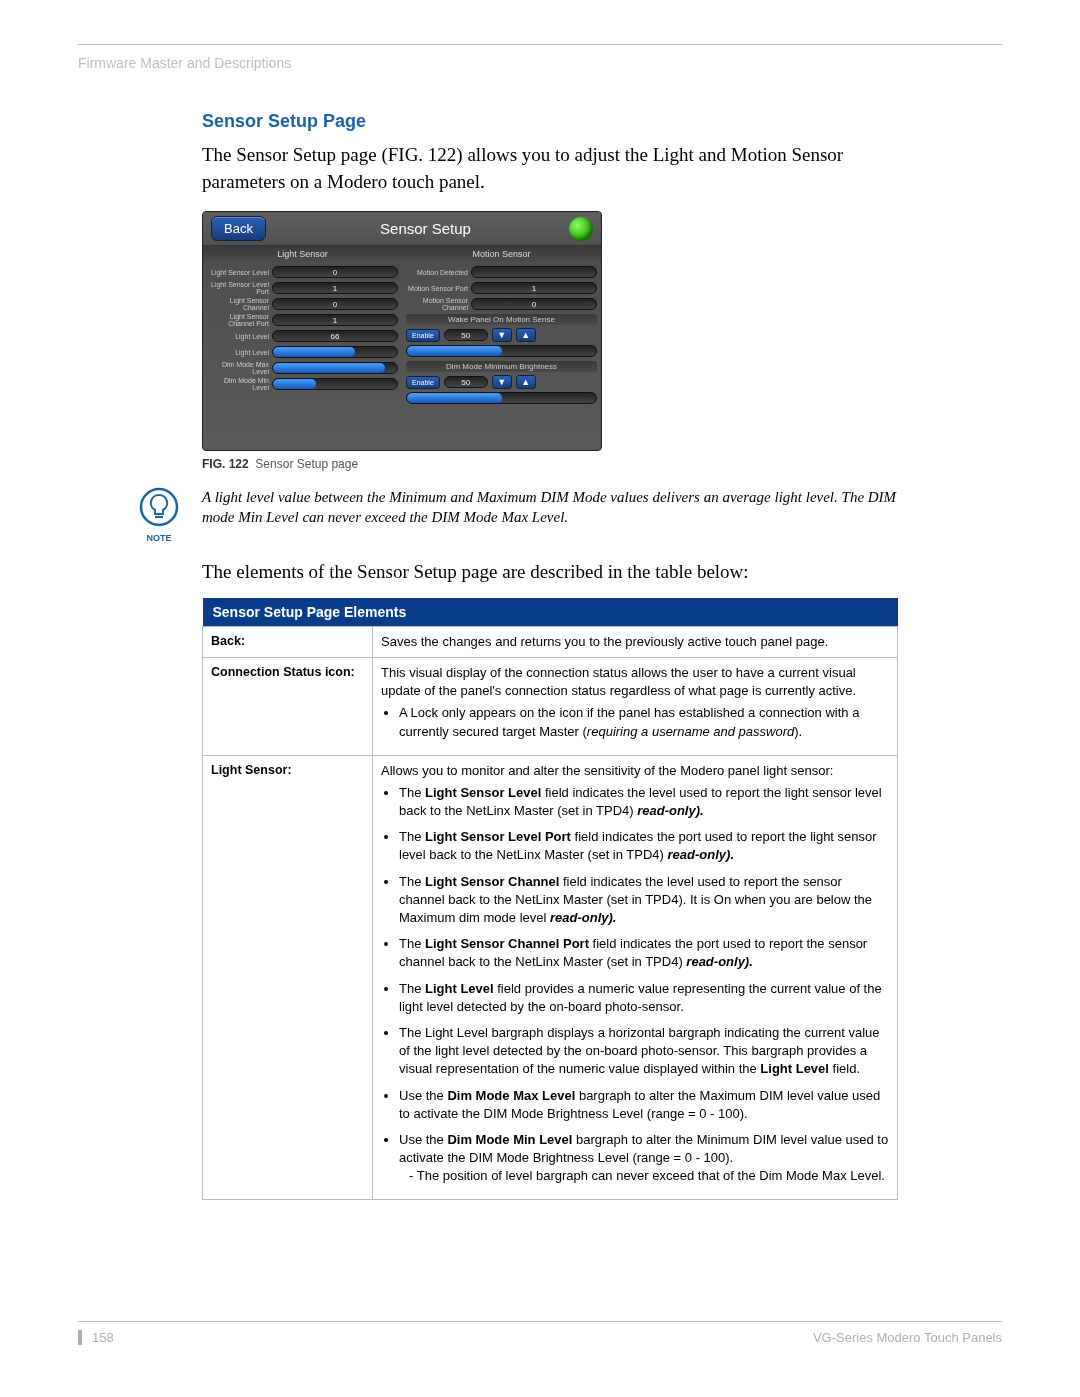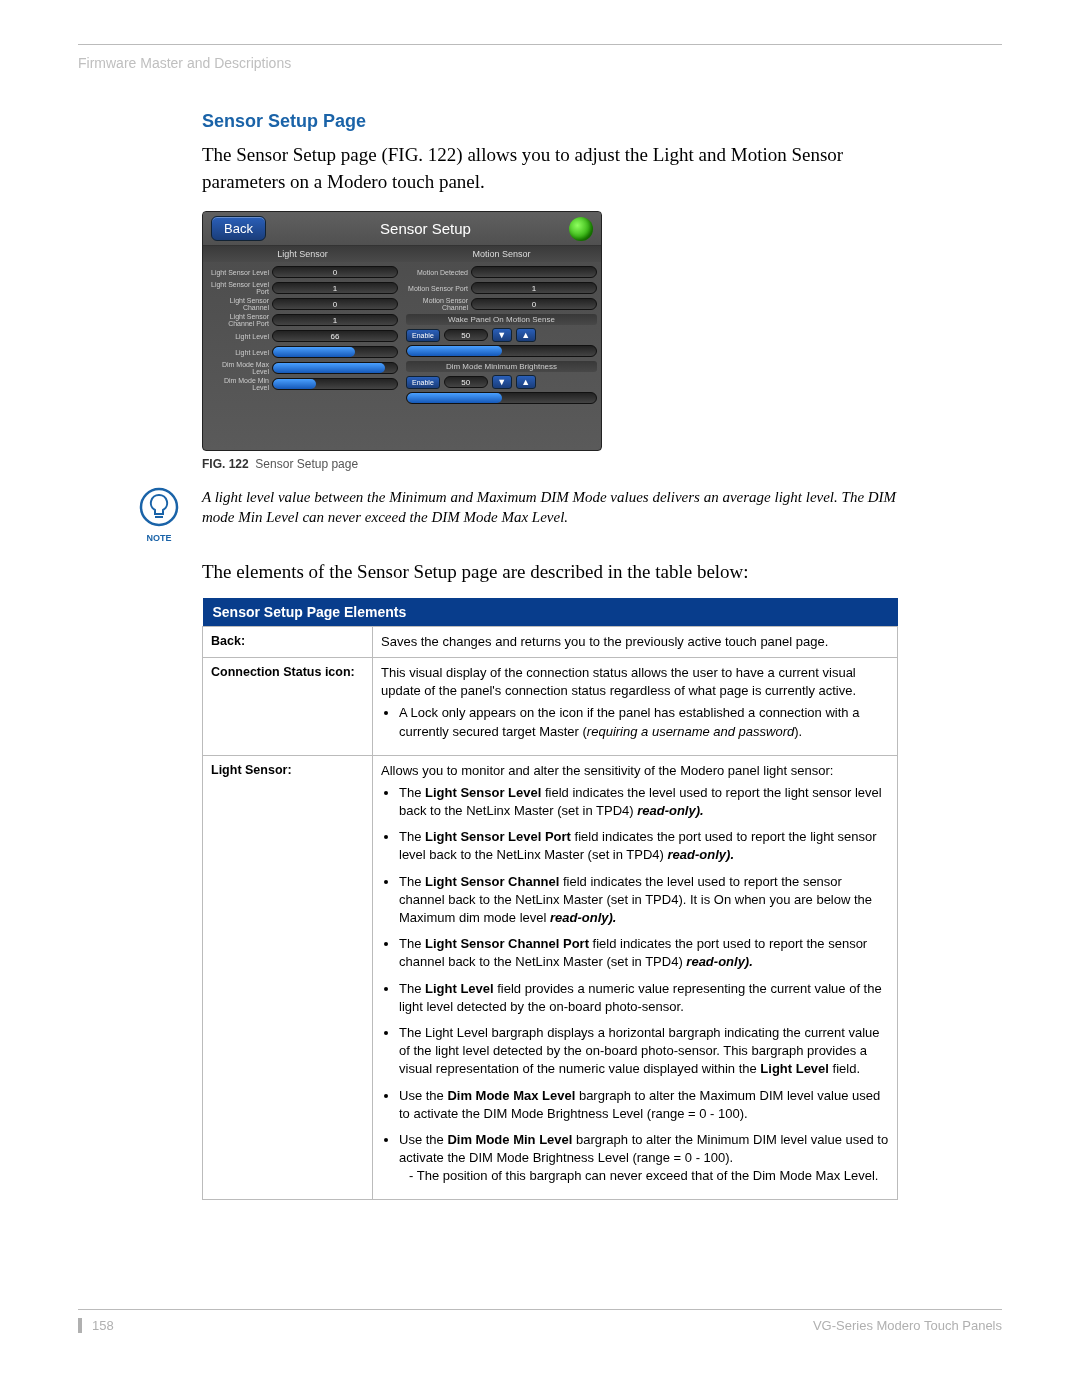--- a/index.html
+++ b/index.html
@@ -197,21 +197,21 @@
   table.elements ul {
     list-style: disc;
     padding-left: 18px;
     margin-top: 4px;
   }
   table.elements ul li { margin-bottom: 8px; }
   table.elements .sub { padding-left: 10px; display:block; }
 
   .footer {
     position: absolute;
-    left: 78px; right: 78px; bottom: 64px;
+    left: 78px; right: 78px; bottom: 52px;
     border-top: 1px solid #bbb;
     padding-top: 8px;
     font-family: Arial, sans-serif;
     color: #b0b0b0;
     font-size: 13px;
     display: flex;
     justify-content: space-between;
   }
   .footer .left-bar {
     border-left: 4px solid #b0b0b0;
@@ -385,21 +385,21 @@
           <span>Allows you to monitor and alter the sensitivity of the Modero panel light sensor:</span>
           <ul>
             <li><span>The </span><b>Light Sensor Level</b><span> field indicates the level used to report the light sensor level back to the NetLinx Master (set in TPD4) </span><b><i>read-only).</i></b></li>
             <li><span>The </span><b>Light Sensor Level Port</b><span> field indicates the port used to report the light sensor level back to the NetLinx Master (set in TPD4) </span><b><i>read-only).</i></b></li>
             <li><span>The </span><b>Light Sensor Channel</b><span> field indicates the level used to report the sensor channel back to the NetLinx Master (set in TPD4). It is On when you are below the Maximum dim mode level </span><b><i>read-only).</i></b></li>
             <li><span>The </span><b>Light Sensor Channel Port</b><span> field indicates the port used to report the sensor channel back to the NetLinx Master (set in TPD4) </span><b><i>read-only).</i></b></li>
             <li><span>The </span><b>Light Level</b><span> field provides a numeric value representing the current value of the light level detected by the on-board photo-sensor.</span></li>
             <li><span>The Light Level bargraph displays a horizontal bargraph indicating the current value of the light level detected by the on-board photo-sensor. This bargraph provides a visual representation of the numeric value displayed within the </span><b>Light Level</b><span> field.</span></li>
             <li><span>Use the </span><b>Dim Mode Max Level</b><span> bargraph to alter the Maximum DIM level value used to activate the DIM Mode Brightness Level (range = 0 - 100).</span></li>
             <li><span>Use the </span><b>Dim Mode Min Level</b><span> bargraph to alter the Minimum DIM level value used to activate the DIM Mode Brightness Level (range = 0 - 100).</span>
-              <span class="sub">- The position of this bargraph can never exceed that of the Dim Mode Max Level.</span>
+              <span class="sub">- The position of level bargraph can never exceed that of the Dim Mode Max Level.</span>
             </li>
           </ul>
         </td>
       </tr>
     </tbody>
       </table>
   </div>
 </div>
 
 <div class="footer">

